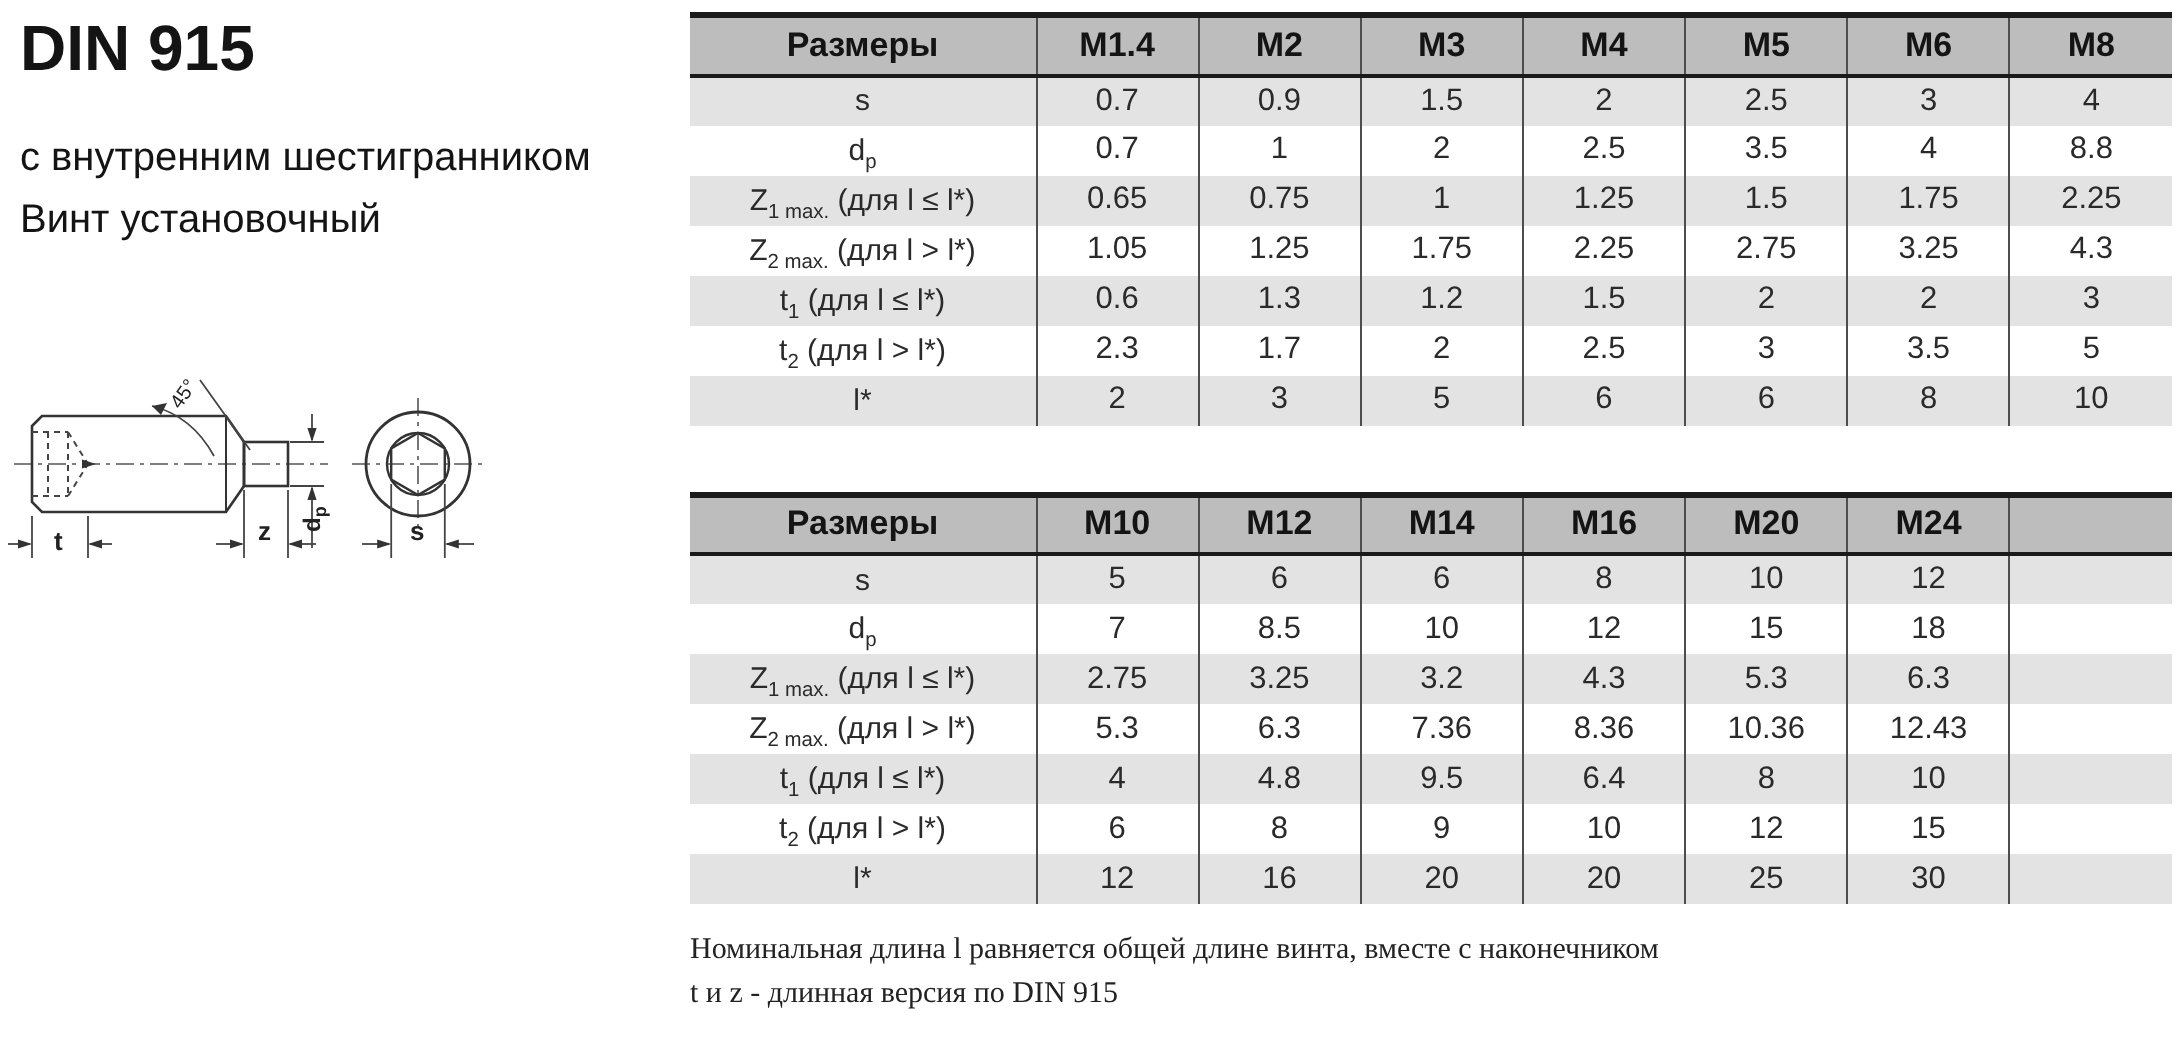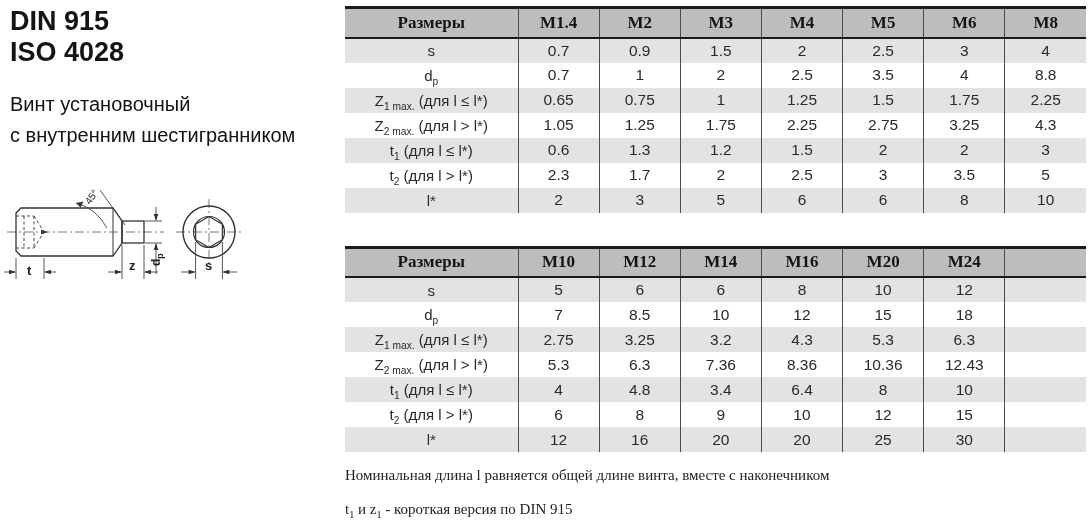--- a/index.html
+++ b/index.html
@@ -3,54 +3,53 @@
 <meta charset="utf-8">
 <style>
   * { box-sizing: border-box; }
   html, body { margin:0; padding:0; }
   body {
     width:1089px; height:526px; position:relative; overflow:hidden;
     background:#ffffff; color:#1a1a1a;
     font-family:"Liberation Sans", sans-serif;
   }
   .title-block { position:absolute; left:10px; top:6px; width:330px; }
-  .std { font-size:27px; font-weight:bold; line-height:1.15; color:#141414; }
+  .std { font-size:32px; font-weight:bold; line-height:1.15; color:#141414; }
   .desc { margin-top:21px; font-size:20px; line-height:1.55; color:#141414; }
   .drawing-wrap { position:absolute; left:4px; top:182px; }
 
   .tables-col { position:absolute; left:345px; top:6px; width:741px; }
   table.dim-table { border-collapse:collapse; width:100%; table-layout:fixed; }
   .dim-table th {
     background:#bdbdbd; font-size:17px; font-weight:bold; height:30px;
     border-top:3px solid #1a1a1a; border-bottom:2px solid #1a1a1a;
-    padding:0; text-align:center; color:#141414;font-family:Liberation Serif, serif;
+    padding:0; text-align:center; color:#141414;
   }
   .dim-table th:first-child { width:173px; }
   .dim-table td { font-size:15.5px; height:25px; text-align:center; padding:0; color:#2a2a2a; }
   .dim-table td:first-child { font-size:15px; }
   .dim-table th + th, .dim-table td + td { border-left:1px solid #4d4d4d; }
   .dim-table tbody tr:nth-child(odd) td { background:#e3e3e3; }
   .table-2 { margin-top:33px; }
   sub { font-size:68%; line-height:0; }
 
   .notes { margin-top:13px; font-size:15px; color:#222; }
   .note-line { line-height:1.45;font-family:Liberation Serif, serif; }
   .note-gap { margin-top:12px; }
 
   svg text { font-family:"Liberation Sans", sans-serif; }
 </style>
 </head>
 <body>
 
 <div class="title-block">
   <div class="std">DIN 915</div>
-  <div class="std">ISO 4028</div>
   <div class="desc">
+    <div>с внутренним шестигранником</div>
     <div>Винт установочный</div>
-    <div>с внутренним шестигранником</div>
   </div>
 </div>
 
 <div class="drawing-wrap">
   <svg width="252" height="108" viewBox="0 0 252 108">
 
     <g stroke="#555" stroke-width="0.8" stroke-dasharray="9 3 2 3">
       <line x1="3" y1="50" x2="160" y2="50"></line>
     </g>
 
@@ -267,21 +266,21 @@
           <td>7.36</td>
           <td>8.36</td>
           <td>10.36</td>
           <td>12.43</td>
           <td></td>
         </tr>
         <tr>
           <td><span>t</span><sub>1</sub><span> (для l ≤ l*)</span></td>
           <td>4</td>
           <td>4.8</td>
-          <td>3.4</td>
+          <td>9.5</td>
           <td>6.4</td>
           <td>8</td>
           <td>10</td>
           <td></td>
         </tr>
         <tr>
           <td><span>t</span><sub>2</sub><span> (для l &gt; l*)</span></td>
           <td>6</td>
           <td>8</td>
           <td>9</td>
@@ -298,16 +297,15 @@
           <td>20</td>
           <td>25</td>
           <td>30</td>
           <td></td>
         </tr>
       </tbody>
     </table>
 
   <div class="notes">
     <div class="note-line">Номинальная длина l равняется общей длине винта, вместе с наконечником</div>
-    <div class="note-line note-gap"><span>t</span><sub>1</sub><span> и z</span><sub>1</sub><span> - короткая версия по DIN 915</span></div>
     <div class="note-line"><span>t</span><span> и z</span><span> - длинная версия по DIN 915</span></div>
   </div>
 </div>
 
 </body></html>

